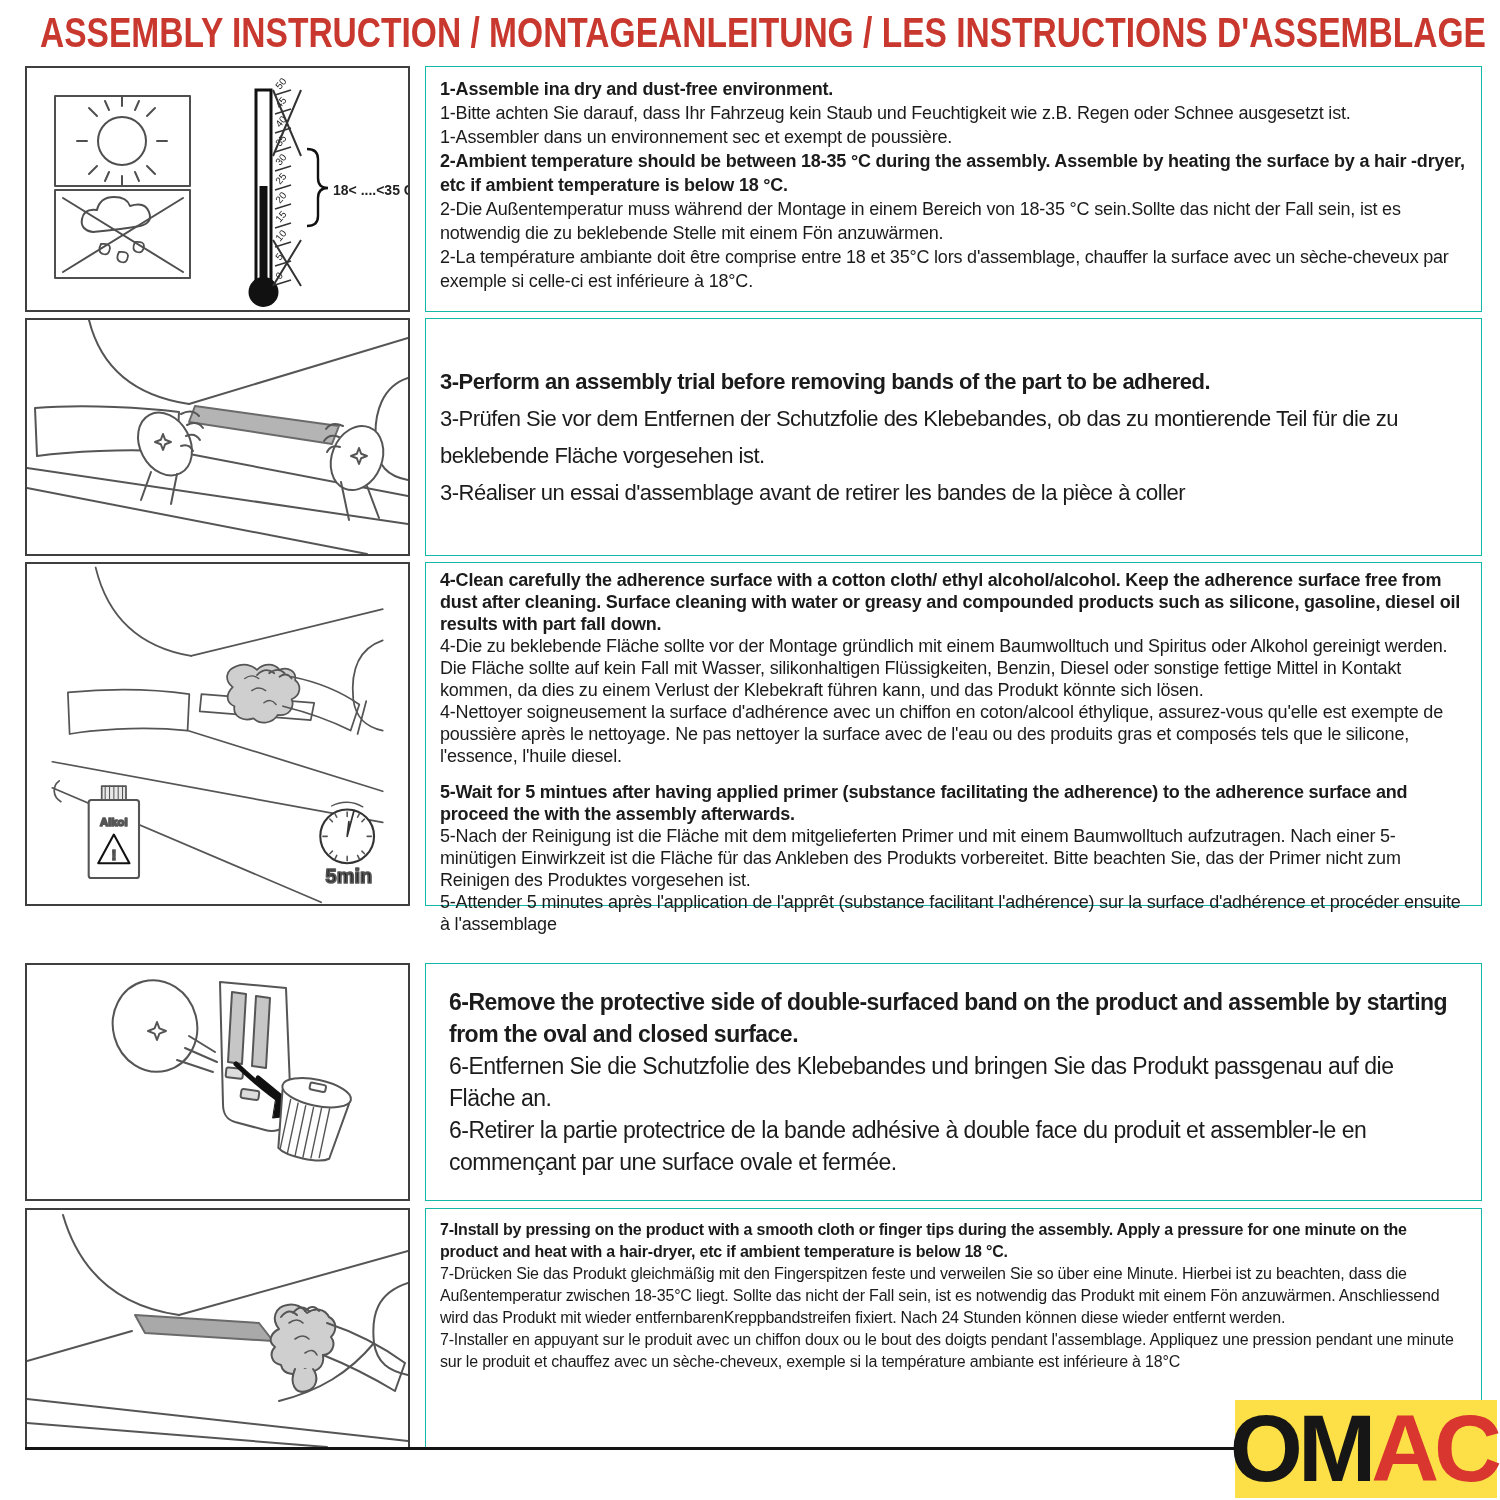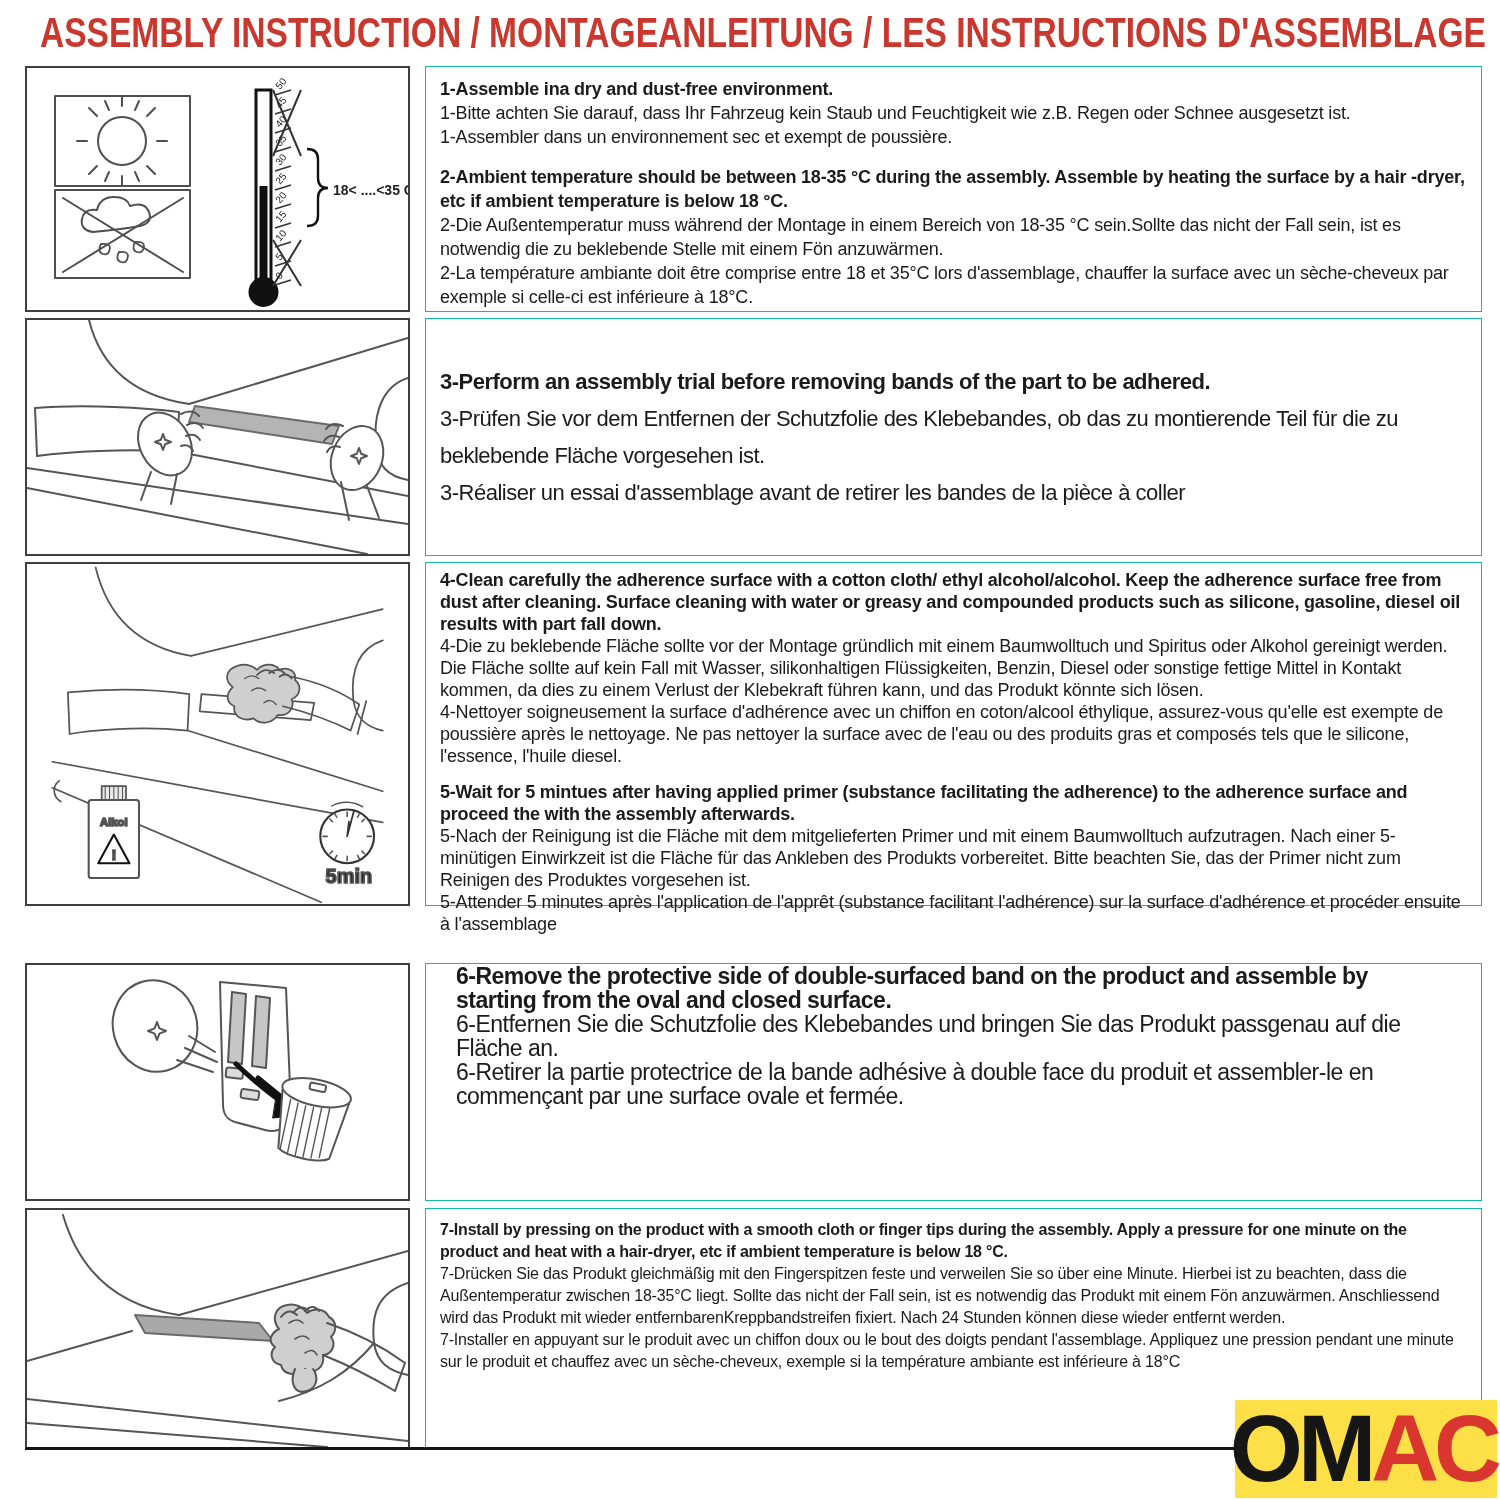--- a/index.html
+++ b/index.html
@@ -23,25 +23,25 @@
   .r1{top:66px;height:246px;}
   .r2{top:318px;height:238px;}
   .r3{top:562px;height:344px;}
   .r4{top:963px;height:238px;}
   .r5{top:1208px;height:242px;}
   .txt{padding:10px 14px 0 14px;font-size:18px;line-height:24px;letter-spacing:-0.2px;}
   .txt3{padding:6px 14px 0 14px;font-size:18px;line-height:22px;letter-spacing:-0.2px;}
   .txt5{padding:10px 14px 0 14px;font-size:16px;line-height:22px;letter-spacing:-0.2px;}
   .big{display:flex;flex-direction:column;justify-content:center;
        padding:0 14px;font-size:22px;line-height:37px;letter-spacing:-0.5px;}
-  .big4{display:flex;flex-direction:column;
-       padding:0 30px;font-size:23px;line-height:24px;letter-spacing:-0.5px;}
+  .big4{display:flex;flex-direction:column;justify-content:center;
+       padding:0 23px;font-size:23px;line-height:32px;letter-spacing:-0.5px;}
   p{margin:0;}
   .b{font-weight:bold;}
-  .gap{margin-top:16px;}
+  .gap{}
   .gap3{margin-top:14px;}
   svg{display:block;width:100%;height:100%;}
   svg text{font-family:"Liberation Sans",sans-serif;fill:#222;}
   .footer-rule{position:absolute;left:25px;top:1447px;width:1212px;height:3px;background:#141414;}
   .logo{
     position:absolute;left:1235px;top:1400px;width:262px;height:98px;background:#fde047;
     display:flex;align-items:center;justify-content:flex-end;z-index:5;
     font-size:94px;font-weight:bold;letter-spacing:-5px;line-height:1;
   }
   .logo .blk{color:#161616;}

